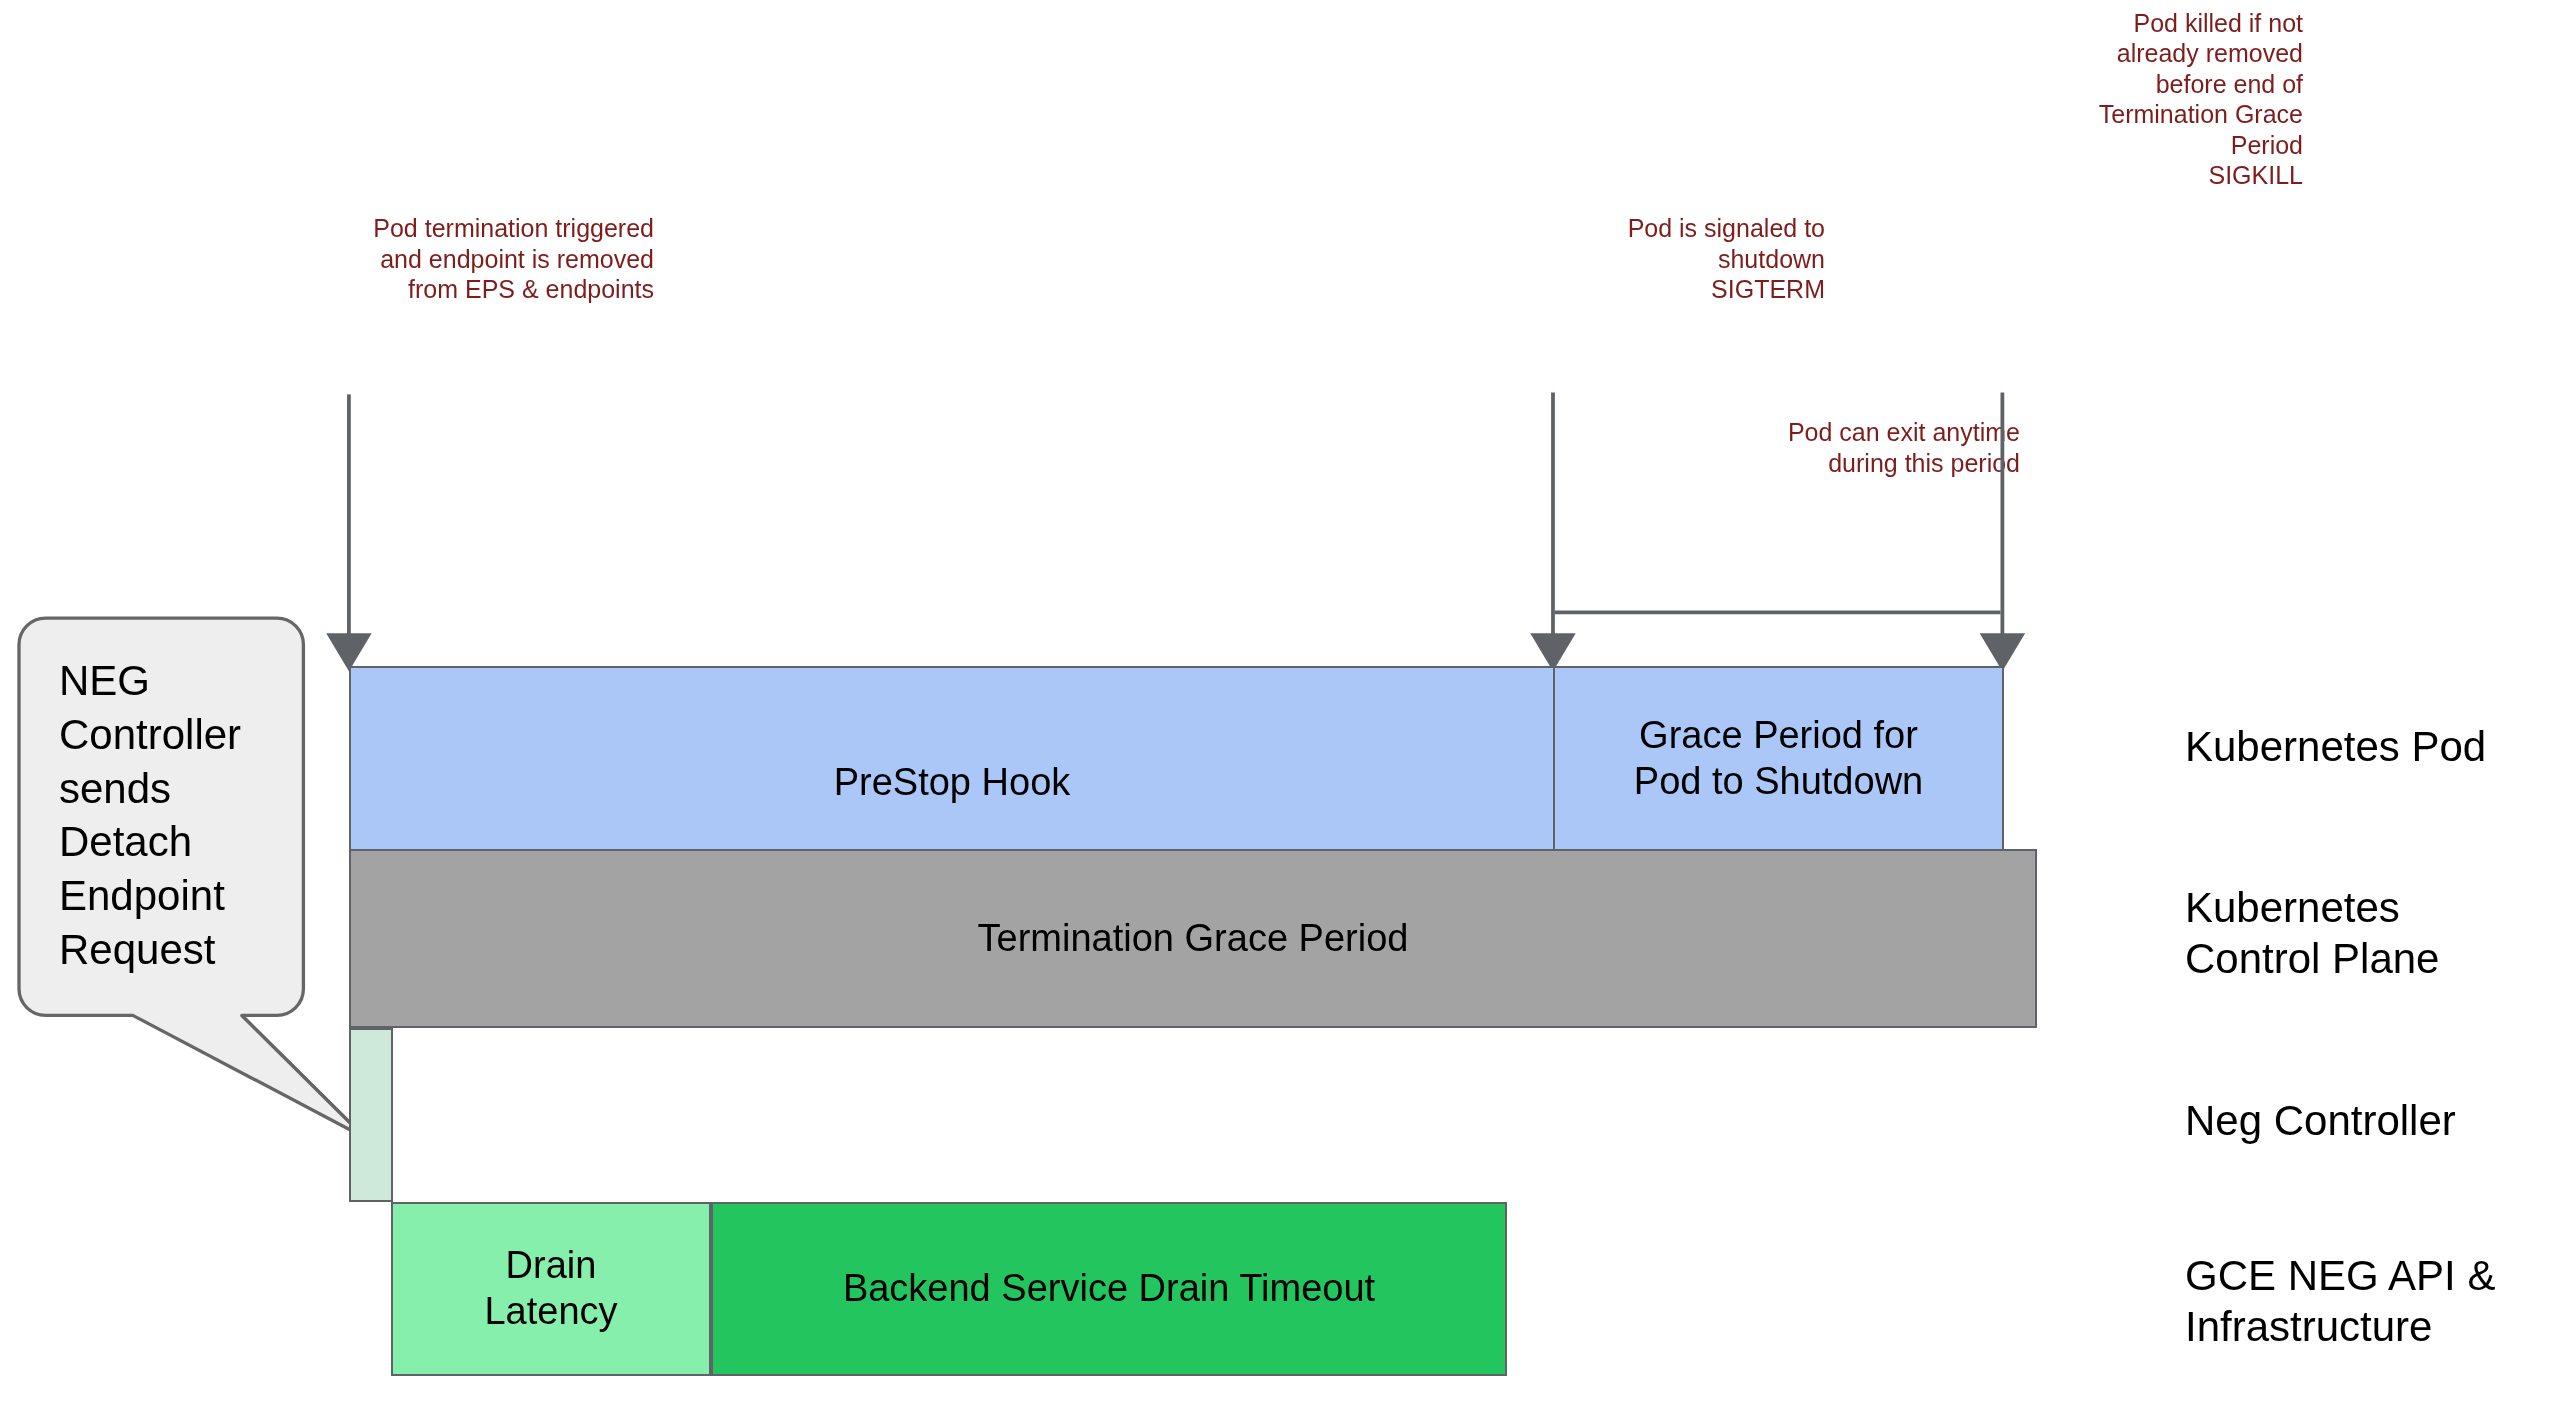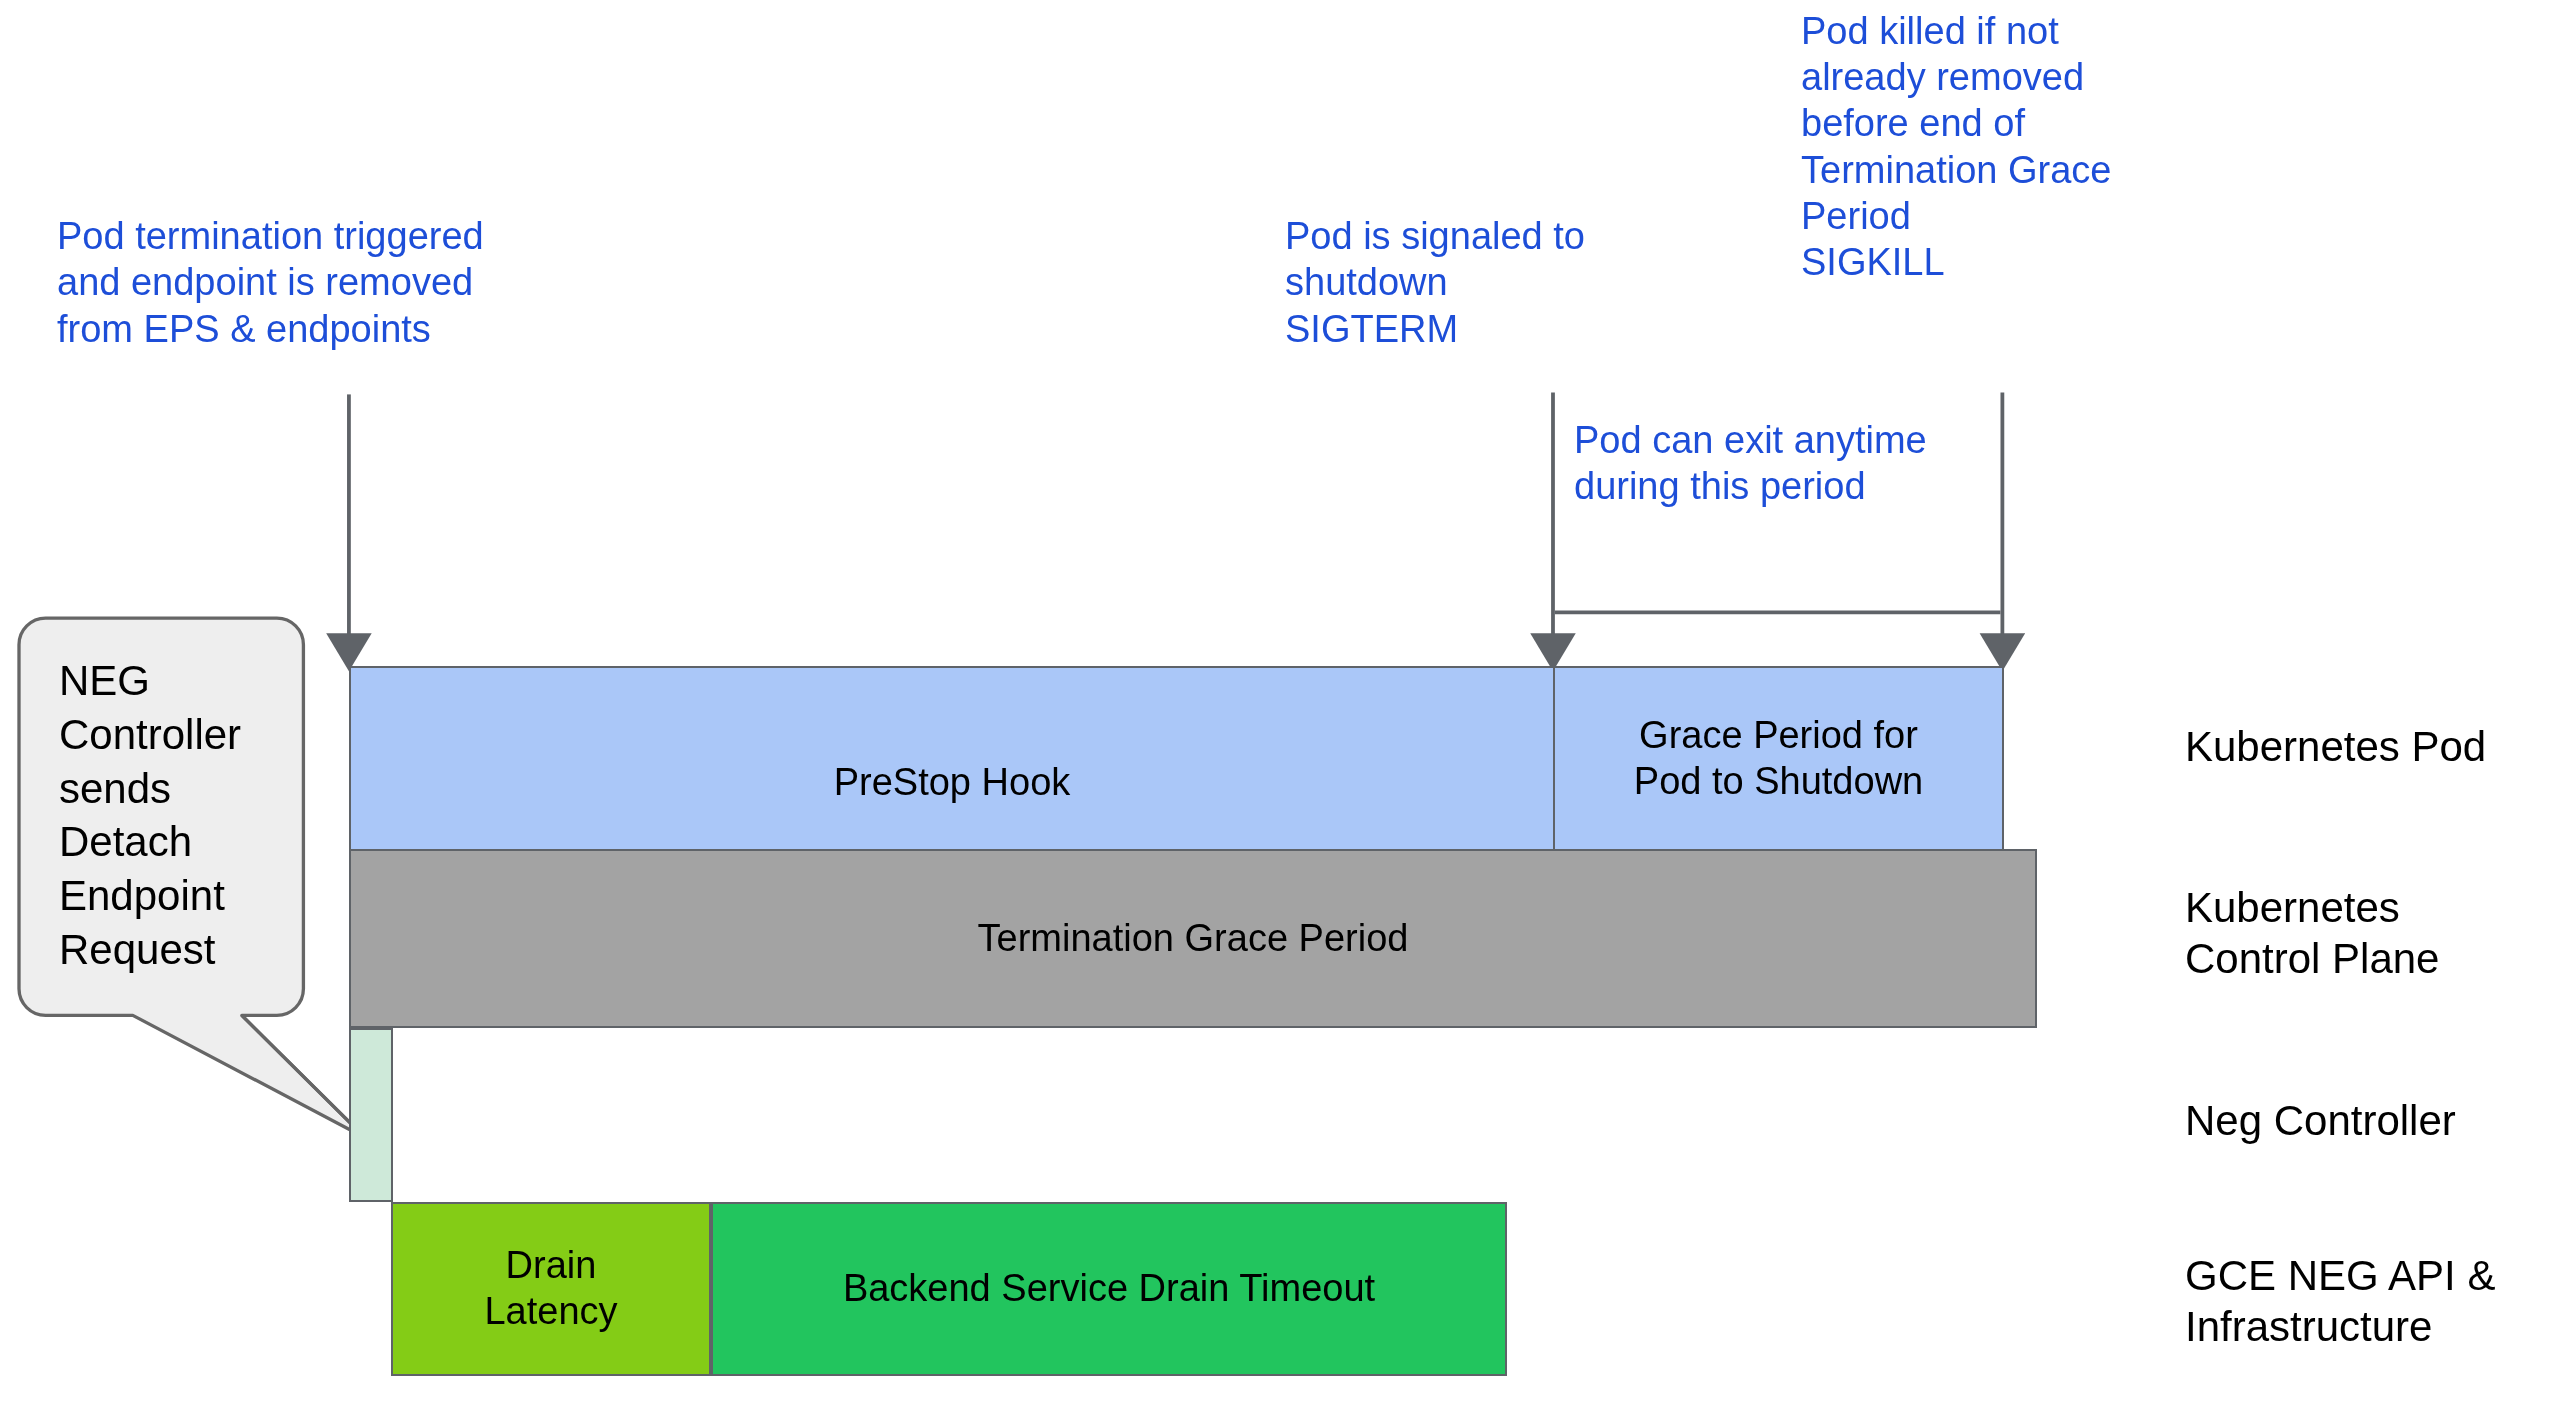--- a/index.html
+++ b/index.html
@@ -12,23 +12,23 @@
   }
   #canvas {
     position: relative;
     width: 2576px;
     height: 1406px;
     background: #ffffff;
     overflow: hidden;
   }
   .ann {
     position: absolute;
-    text-align: left;
-    color: #1d4ed8;
-    font-size: 38px;
+    text-align: right;
+    color: #7f1d1d;
+    font-size: 25px;
     line-height: 1.22;
     font-family: "Liberation Sans", sans-serif;
     white-space: pre-line;
   }
   .bar {
     position: absolute;
     box-sizing: border-box;
     border: 2.8px solid #5f6368;
     display: flex;
     align-items: center;
@@ -131,21 +131,21 @@
 
   <div class="bar" style="left:349px; top:666px; width:1206px; height:233px; background:#aac7f8;">PreStop Hook</div>
 
   <div class="bar" style="left:1553px; top:666px; width:451px; height:185px; background:#aac7f8;">Grace Period for
 Pod to Shutdown</div>
 
   <div class="bar" style="left:349px; top:849px; width:1688px; height:179px; background:#a3a3a3;">Termination Grace Period</div>
 
   <div class="bar" style="left:349px; top:1028px; width:44px; height:174px; background:#cee9d9;"></div>
 
-  <div class="bar" style="left:391px; top:1202px; width:320px; height:174px; background:#84cc16;">Drain
+  <div class="bar" style="left:391px; top:1202px; width:320px; height:174px; background:#86efac;">Drain
 Latency</div>
 
   <div class="bar" style="left:711px; top:1202px; width:796px; height:174px; background:#22c55e;">Backend Service Drain Timeout</div>
 
   <div class="lane-label" style="left:2158px; top:721px; width:408px;">Kubernetes Pod</div>
 
   <div class="lane-label" style="left:2158px; top:882px; width:408px;">Kubernetes
 Control Plane</div>
 
   <div class="lane-label" style="left:2158px; top:1095px; width:408px;">Neg Controller</div>

